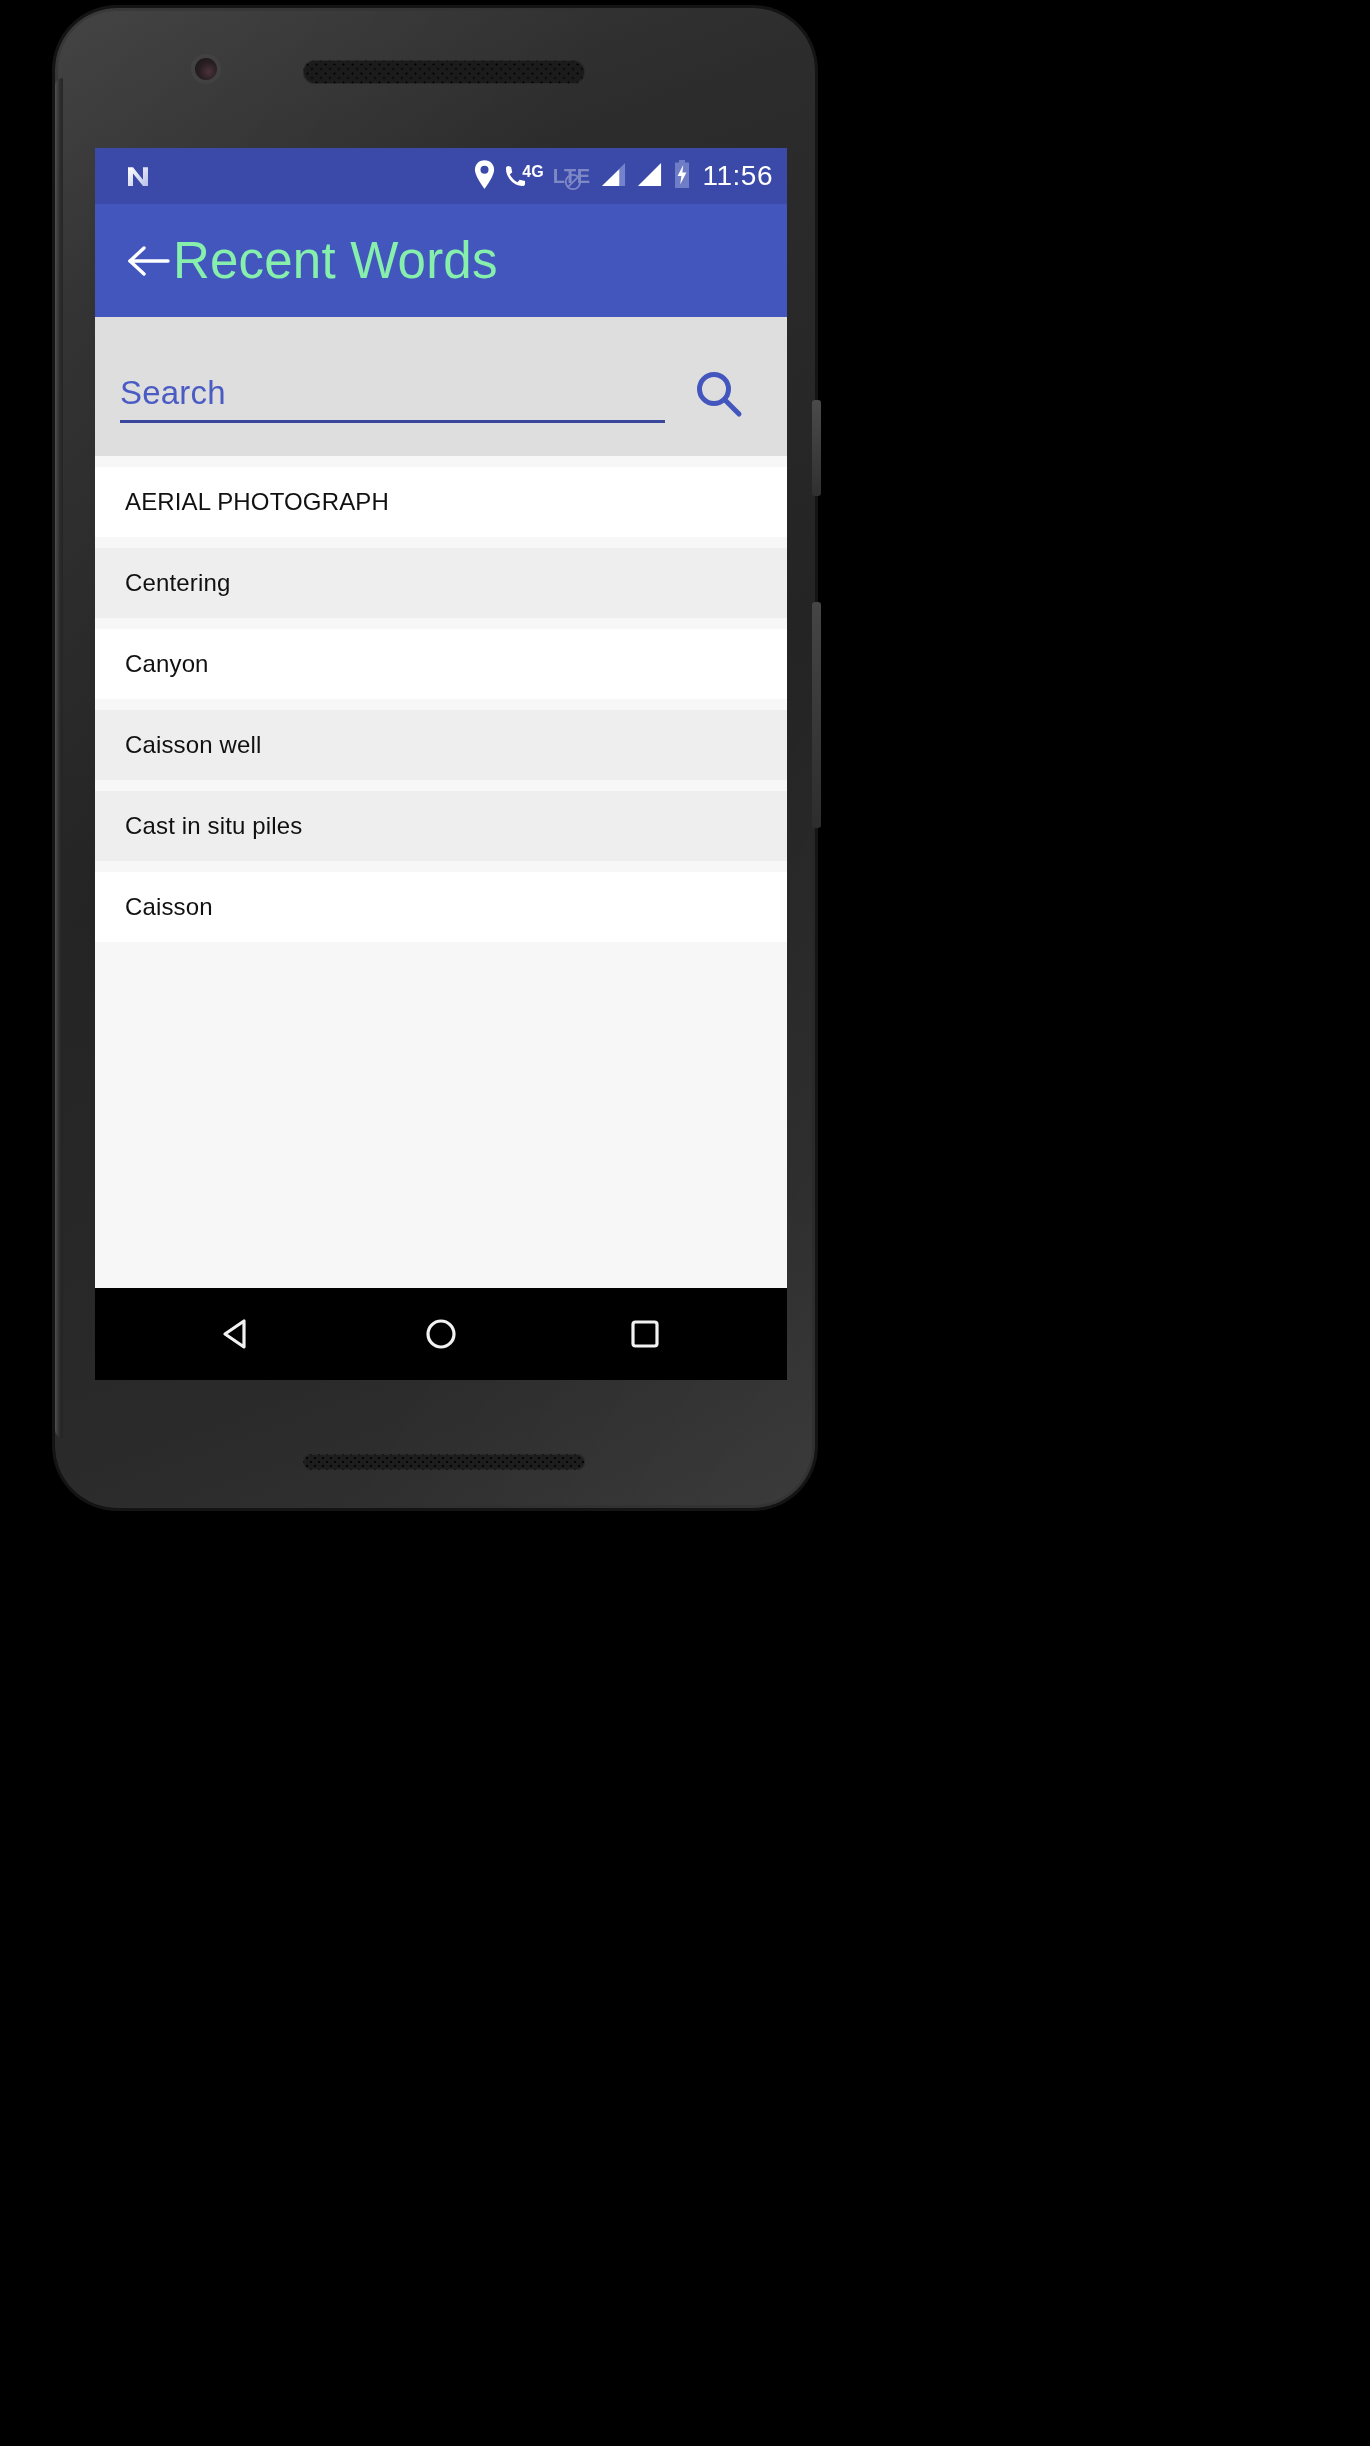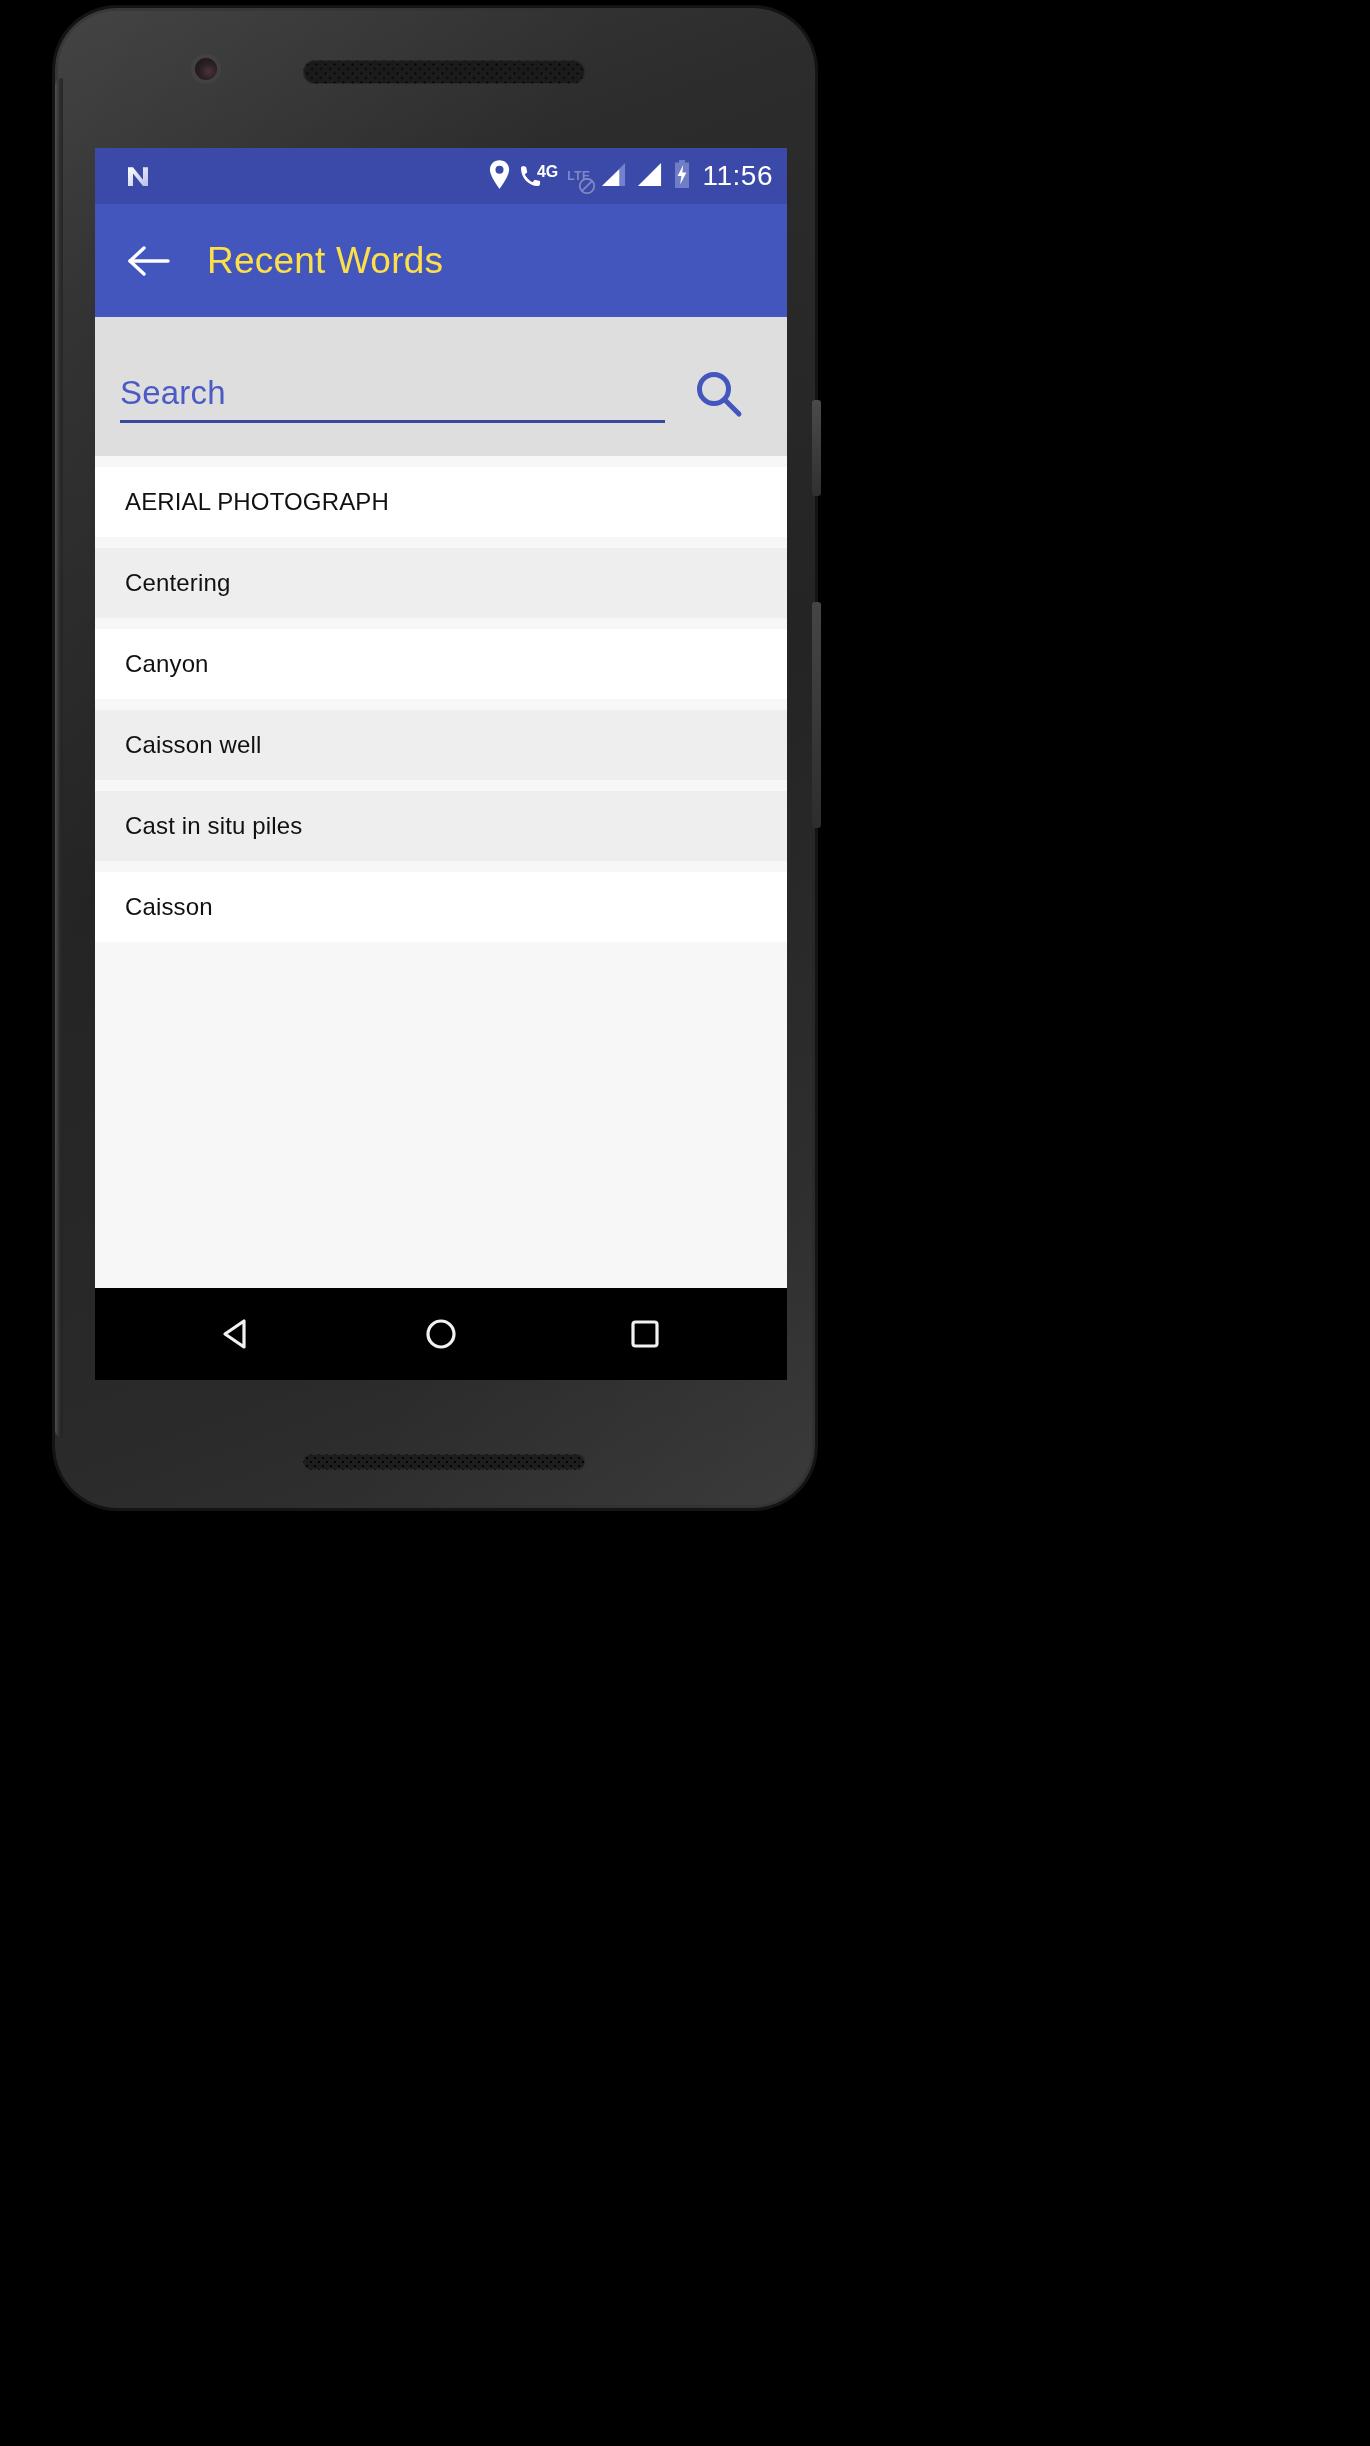--- a/index.html
+++ b/index.html
@@ -123,44 +123,43 @@
     gap: 9px;
   }
   .status-clock {
     font-size: 28px;
     letter-spacing: 0.5px;
     margin-left: 11px;
     color: #ffffff;
   }
   .lte-muted { opacity: 0.34; position: relative; display: flex; align-items: center; }
   .lte-text {
-    font-size: 12px;
+    font-size: 20px;
     font-weight: bold;
     letter-spacing: 0.5px;
     color: #fff;
   }
   .nodata-slash {
     position: absolute;
     left: 11px; top: 8px;
   }
 
   
   .app-bar {
     height: 113px;
     background: #4356bd;
     display: flex;
     align-items: center;
     padding-left: 30px;
     box-sizing: border-box;
   }
   .back-arrow { width: 48px; height: 48px; display: flex; align-items: center; justify-content: center; }
   .app-title {
-    color: #fde047;
-    font-size: 37px;
-    margin-left: 34px;
+    color: #86efac;
+    font-size: 51px;
     letter-spacing: 0.2px;
   }
 
   
   .search-area {
     background: #dedede;
     height: 139px;
     display: flex;
     align-items: flex-end;
     padding: 0 24px 0 20px;

